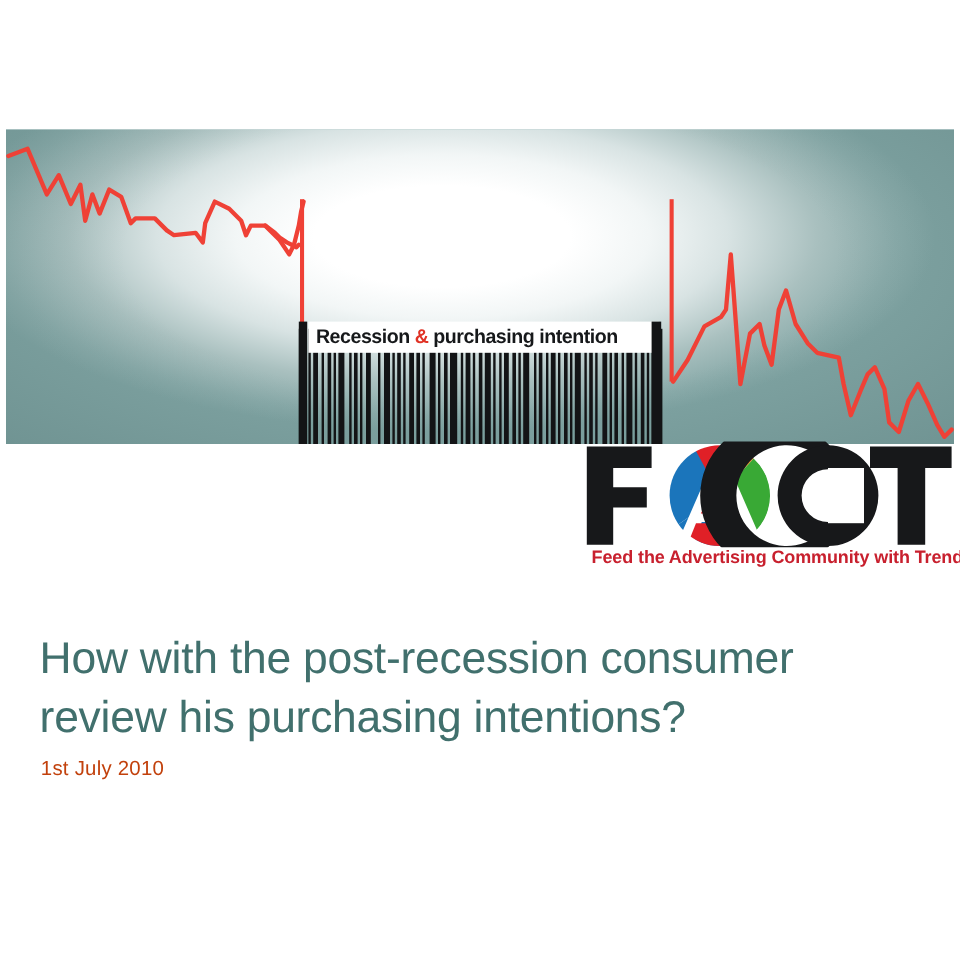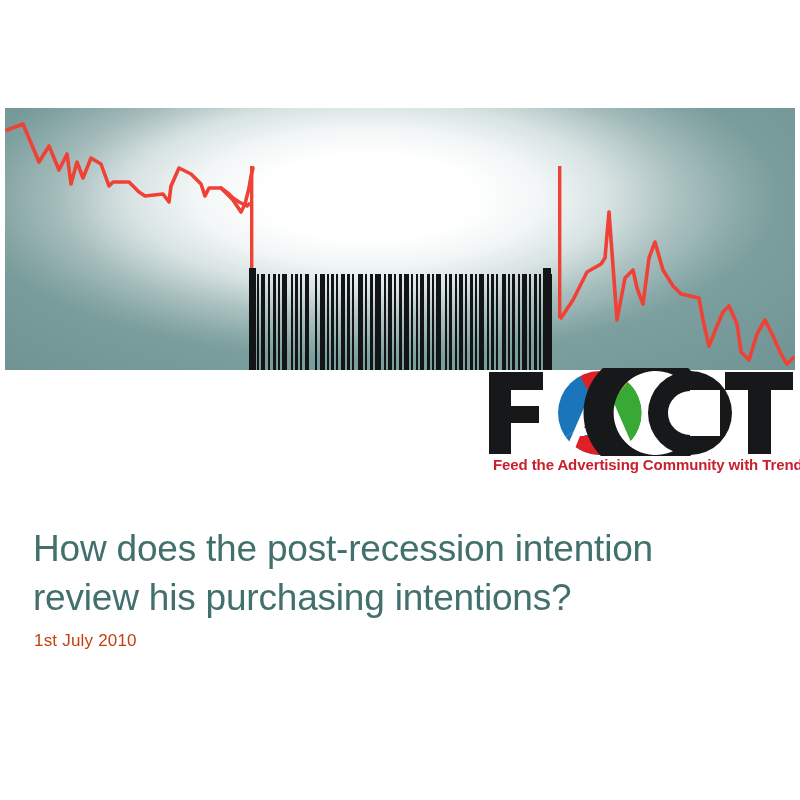--- a/index.html
+++ b/index.html
@@ -204,20 +204,25 @@
           <div class="bar" style="left: 269px; width: 2px; background: rgb(19, 20, 22);"></div>
           <div class="bar" style="left: 273px; width: 5px; background: rgb(19, 20, 22);"></div>
           <div class="bar" style="left: 280px; width: 2px; background: rgb(19, 20, 22);"></div>
           <div class="bar" style="left: 285px; width: 3px; background: rgb(19, 20, 22);"></div>
           <div class="bar" style="left: 290px; width: 2px; background: rgb(19, 20, 22);"></div>
           <div class="bar" style="left: 294px; width: 4px; background: rgb(19, 20, 22);"></div>
           <div class="bar" style="left: 301px; width: 2px; background: rgb(19, 20, 22);"></div>
         </div>
       <div class="endbar" style="left:6px; width:7px;"></div>
       <div class="endbar" style="left:300px; width:8px;"></div>
+      <div class="bc-label">
+        <span>
+          <i style="font-style:normal;">Recession </i><em>&amp;</em><i style="font-style:normal;"> purchasing intention</i>
+        </span>
+      </div>
     </div>
   </div>
 
   <div id="logo">
     <svg class="letters" viewBox="0 0 308 88">
 
       <g>
         <path d="M2,4 H56 V22 H24 V38 H52 V55 H24 V86 H2 Z" fill="#17181a"></path>
       </g>
 
@@ -265,19 +270,19 @@
       </g>
 
       <g>
         <path d="M238,4 H306 V22 H284 V86 H261 V22 H238 Z" fill="#17181a"></path>
       </g>
     </svg>
     <div class="tagline">Feed the Advertising Community with Trends</div>
   </div>
 
   <div id="title">
-    <div>How does the post-recession intention</div>
+    <div>How with the post-recession consumer</div>
     <div>review his purchasing intentions?</div>
   </div>
 
   <div id="date">1st July 2010</div>
 
 </div>
 
 </body></html>

